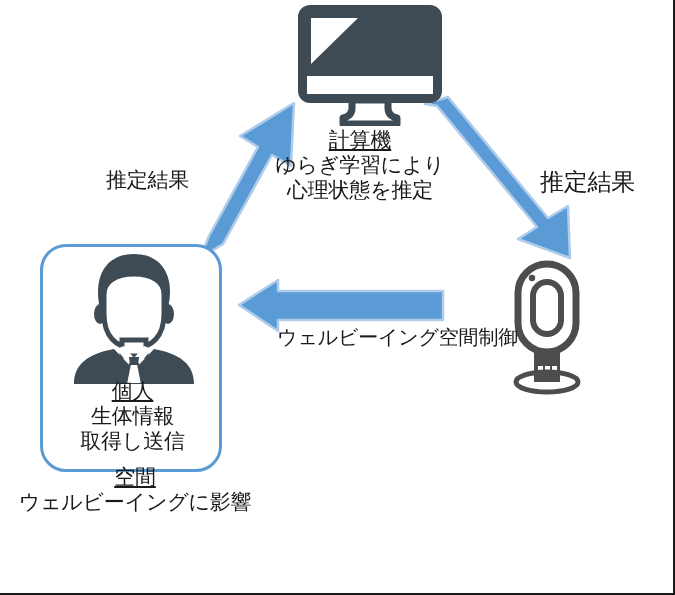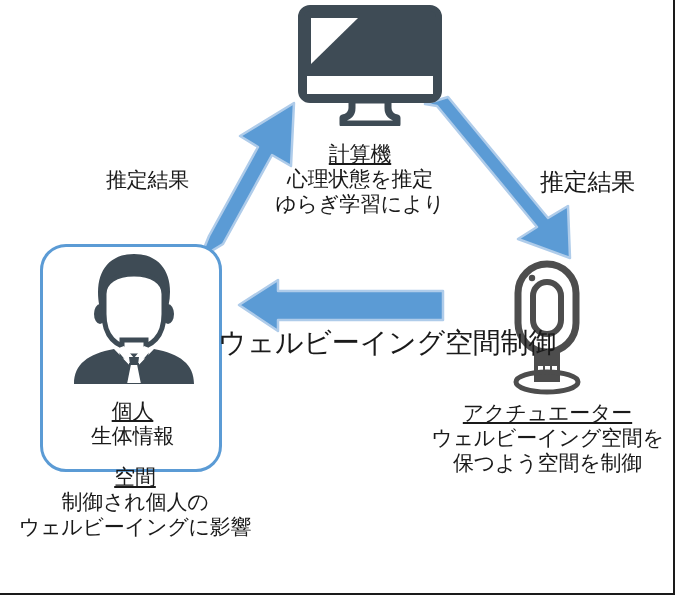--- a/index.html
+++ b/index.html
@@ -31,28 +31,28 @@
     white-space: nowrap;
     letter-spacing: -0.2px;
   }
   .lbl .ttl {
     display: block;
     text-decoration: underline;
     text-underline-offset: 2px;
   }
   .lbl .sub { display: block; }
 
-  #computer-label { left: 245px; top: 142px; width: 230px; font-size: 21px; }
+  #computer-label { left: 245px; top: 128px; width: 230px; font-size: 21px; }
   #actuator-label { left: 425px; top: 401px; width: 245px; font-size: 21px; }
   #space-label    { left: 0px;   top: 465px; width: 270px; font-size: 21px; }
-  #person-label   { left: 45px;  top: 379px; width: 175px; font-size: 21px; margin-top: 20px; }
+  #person-label   { left: 45px;  top: 379px; width: 175px; font-size: 21px; }
 
   #arrow-label-bio   { left: 80px;  top: 168px; width: 135px; font-size: 21px; }
   #arrow-label-est   { left: 525px; top: 168px; width: 125px; font-size: 24px; }
-  #arrow-label-ctrl  { left: 218px; top: 326px; width: 300px; font-size: 28px; text-align: left;}
+  #arrow-label-ctrl  { left: 218px; top: 326px; width: 300px; font-size: 20px; text-align: right;}
 
   
   #person-box {
     left: 40px; top: 244px;
     width: 182px; height: 228px;
     border: 3px solid #5B9BD5;
     border-radius: 26px;
     box-sizing: border-box;
     background: #ffffff;
   }
@@ -142,38 +142,33 @@
       <rect x="33" y="106" width="5" height="8" fill="#ffffff"></rect>
       <rect x="40" y="106" width="5" height="8" fill="#ffffff"></rect>
       <rect x="47" y="106" width="5" height="8" fill="#ffffff"></rect>
 
       <ellipse cx="42" cy="122" rx="31" ry="10" fill="none" stroke="#4D4D4D" stroke-width="5"></ellipse>
     </svg>
   </div>
 
   <div id="computer-label" class="lbl">
     <span class="ttl">計算機</span>
+    <span class="sub">ゆらぎ学習により</span>
     <span class="sub">心理状態を推定</span>
-    <span class="sub">ゆらぎ学習により</span>
   </div>
 
-  <div id="actuator-label" class="lbl">
-    <span class="ttl">アクチュエーター</span>
-    <span class="sub">ウェルビーイング空間を</span>
-    <span class="sub">保つよう空間を制御</span>
-  </div>
 
   <div id="person-label" class="lbl">
     <span class="ttl">個人</span>
     <span class="sub">生体情報</span>
+    <span class="sub">取得し送信</span>
   </div>
 
   <div id="space-label" class="lbl">
     <span class="ttl">空間</span>
-    <span class="sub">制御され個人の</span>
     <span class="sub">ウェルビーイングに影響</span>
   </div>
 
   <div id="arrow-label-bio" class="lbl">推定結果</div>
   <div id="arrow-label-est" class="lbl">推定結果</div>
   <div id="arrow-label-ctrl" class="lbl">ウェルビーイング空間制御</div>
 
 </div>
 
 </body></html>

